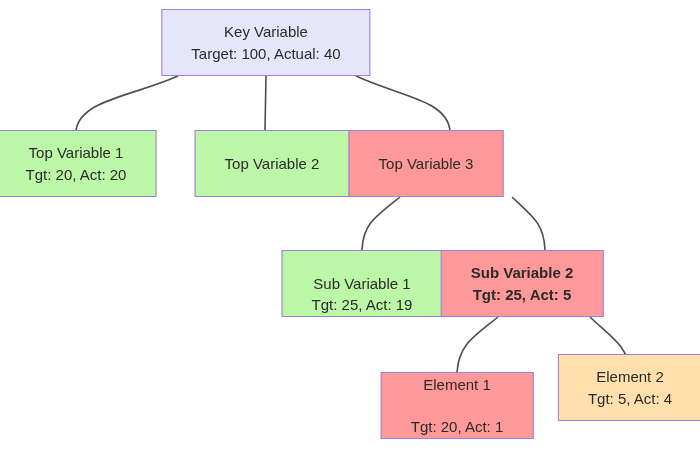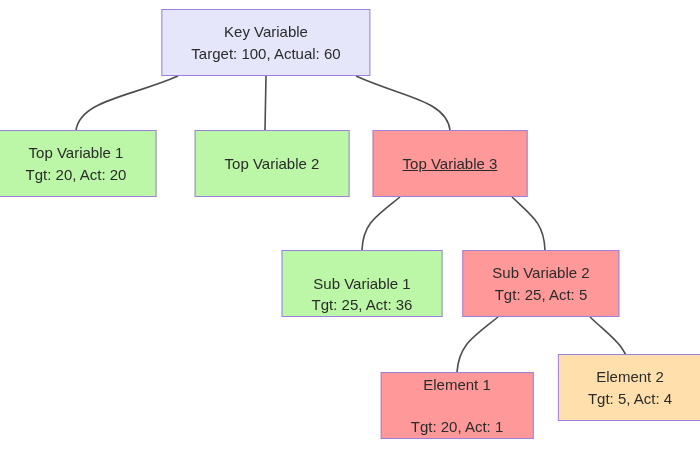--- a/index.html
+++ b/index.html
@@ -46,62 +46,62 @@
   }
   .status-root { background: #E6E6FA; }
   .status-ok   { background: #BBF7A6; }
   .status-bad  { background: #FF9999; }
   .status-warn { background: #FFE0AC; }
 
   
   .n-key  { left: 266px; top: 9px;   min-width: 190px; }
   .n-top1 { left: 76px;  top: 130px; min-width: 137px; }
   .n-top2 { left: 272px; top: 130px; min-width: 134px; }
-  .n-top3 { left: 450px; top: 130px; min-width: 135px; text-decoration: underline; }
+  .n-top3 { left: 426px; top: 130px; min-width: 135px; }
   .n-sub1 { left: 362px; top: 250px; min-width: 140px; justify-content: flex-end; }
-  .n-sub2 { left: 541px; top: 250px; min-width: 130px; }
+  .n-sub2 { left: 522px; top: 250px; min-width: 130px; font-weight: bold; }
   .n-el1  { left: 457px; top: 372px; min-width: 130px; gap: 20px; }
   .n-el2  { left: 630px; top: 354px; min-width: 116px; }
 </style>
 </head>
 <body>
 
 <div class="canvas">
 
   <svg class="edge-layer" viewBox="0 0 700 450" xmlns="http://www.w3.org/2000/svg">
     <path class="edge" d="M 178 76 C 130 97, 81 100, 76 130"></path>
     <path class="edge" d="M 266 76 L 265 130"></path>
     <path class="edge" d="M 356 76 C 402 97, 446 100, 450 130"></path>
     <path class="edge" d="M 400 197 C 375 217, 363 224, 362 250"></path>
     <path class="edge" d="M 512 197 C 532 216, 544 223, 545 250"></path>
     <path class="edge" d="M 498 317 C 472 338, 459 345, 457 372"></path>
     <path class="edge" d="M 590 317 C 612 338, 628 346, 630 372"></path>
   </svg>
 
   <div class="node n-key status-root">
     <div>Key Variable</div>
-    <div>Target: 100, Actual: 60</div>
+    <div>Target: 100, Actual: 40</div>
   </div>
 
   <div class="node n-top1 status-ok">
     <div>Top Variable 1</div>
     <div>Tgt: 20, Act: 20</div>
   </div>
 
   <div class="node n-top2 status-ok">
     <div>Top Variable 2</div>
   </div>
 
   <div class="node n-top3 status-bad">
     <div>Top Variable 3</div>
   </div>
 
   <div class="node n-sub1 status-ok">
     <div>Sub Variable 1</div>
-    <div>Tgt: 25, Act: 36</div>
+    <div>Tgt: 25, Act: 19</div>
   </div>
 
   <div class="node n-sub2 status-bad">
     <div>Sub Variable 2</div>
     <div>Tgt: 25, Act: 5</div>
   </div>
 
   <div class="node n-el1 status-bad">
     <div>Element 1</div>
     <div>Tgt: 20, Act: 1</div>

